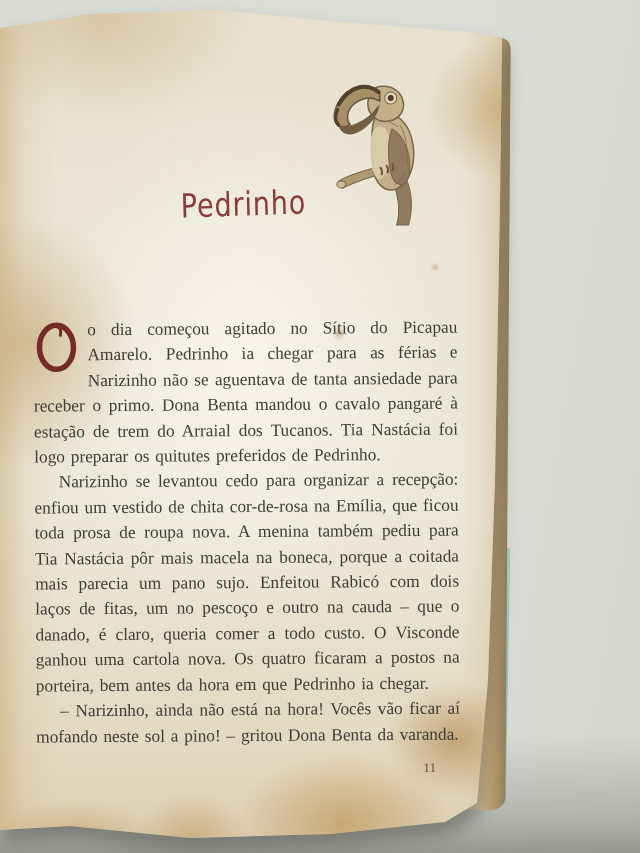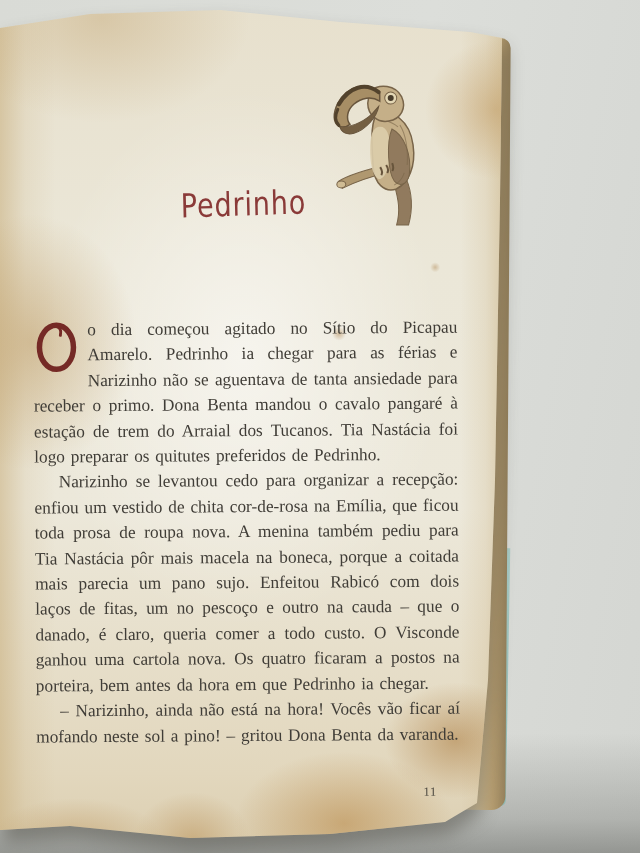--- a/index.html
+++ b/index.html
@@ -63,21 +63,21 @@
     text-align:justify;word-spacing:1.5px;
   }
   .text-block p{margin:0;}
   .text-block p.indent{text-indent:1.4em;}
   .dropcap{
     float:left;width:47px;height:52px;margin:3px 7px 0 0;
   }
   .dropcap svg{display:block;width:47px;height:52px;}
   .sr{position:absolute;width:1px;height:1px;overflow:hidden;clip:rect(0 0 0 0);white-space:nowrap;}
   .page-number{
-    position:absolute;left:421px;top:776px;
+    position:absolute;left:421px;top:752px;
     font-size:12.5px;color:#4a463e;letter-spacing:.5px;
   }
 </style>
 </head>
 <body>
 
 <div class="photo">
 
   <div class="cover-strip cover-dark"></div>
   <div class="cover-strip cover-red"></div>

